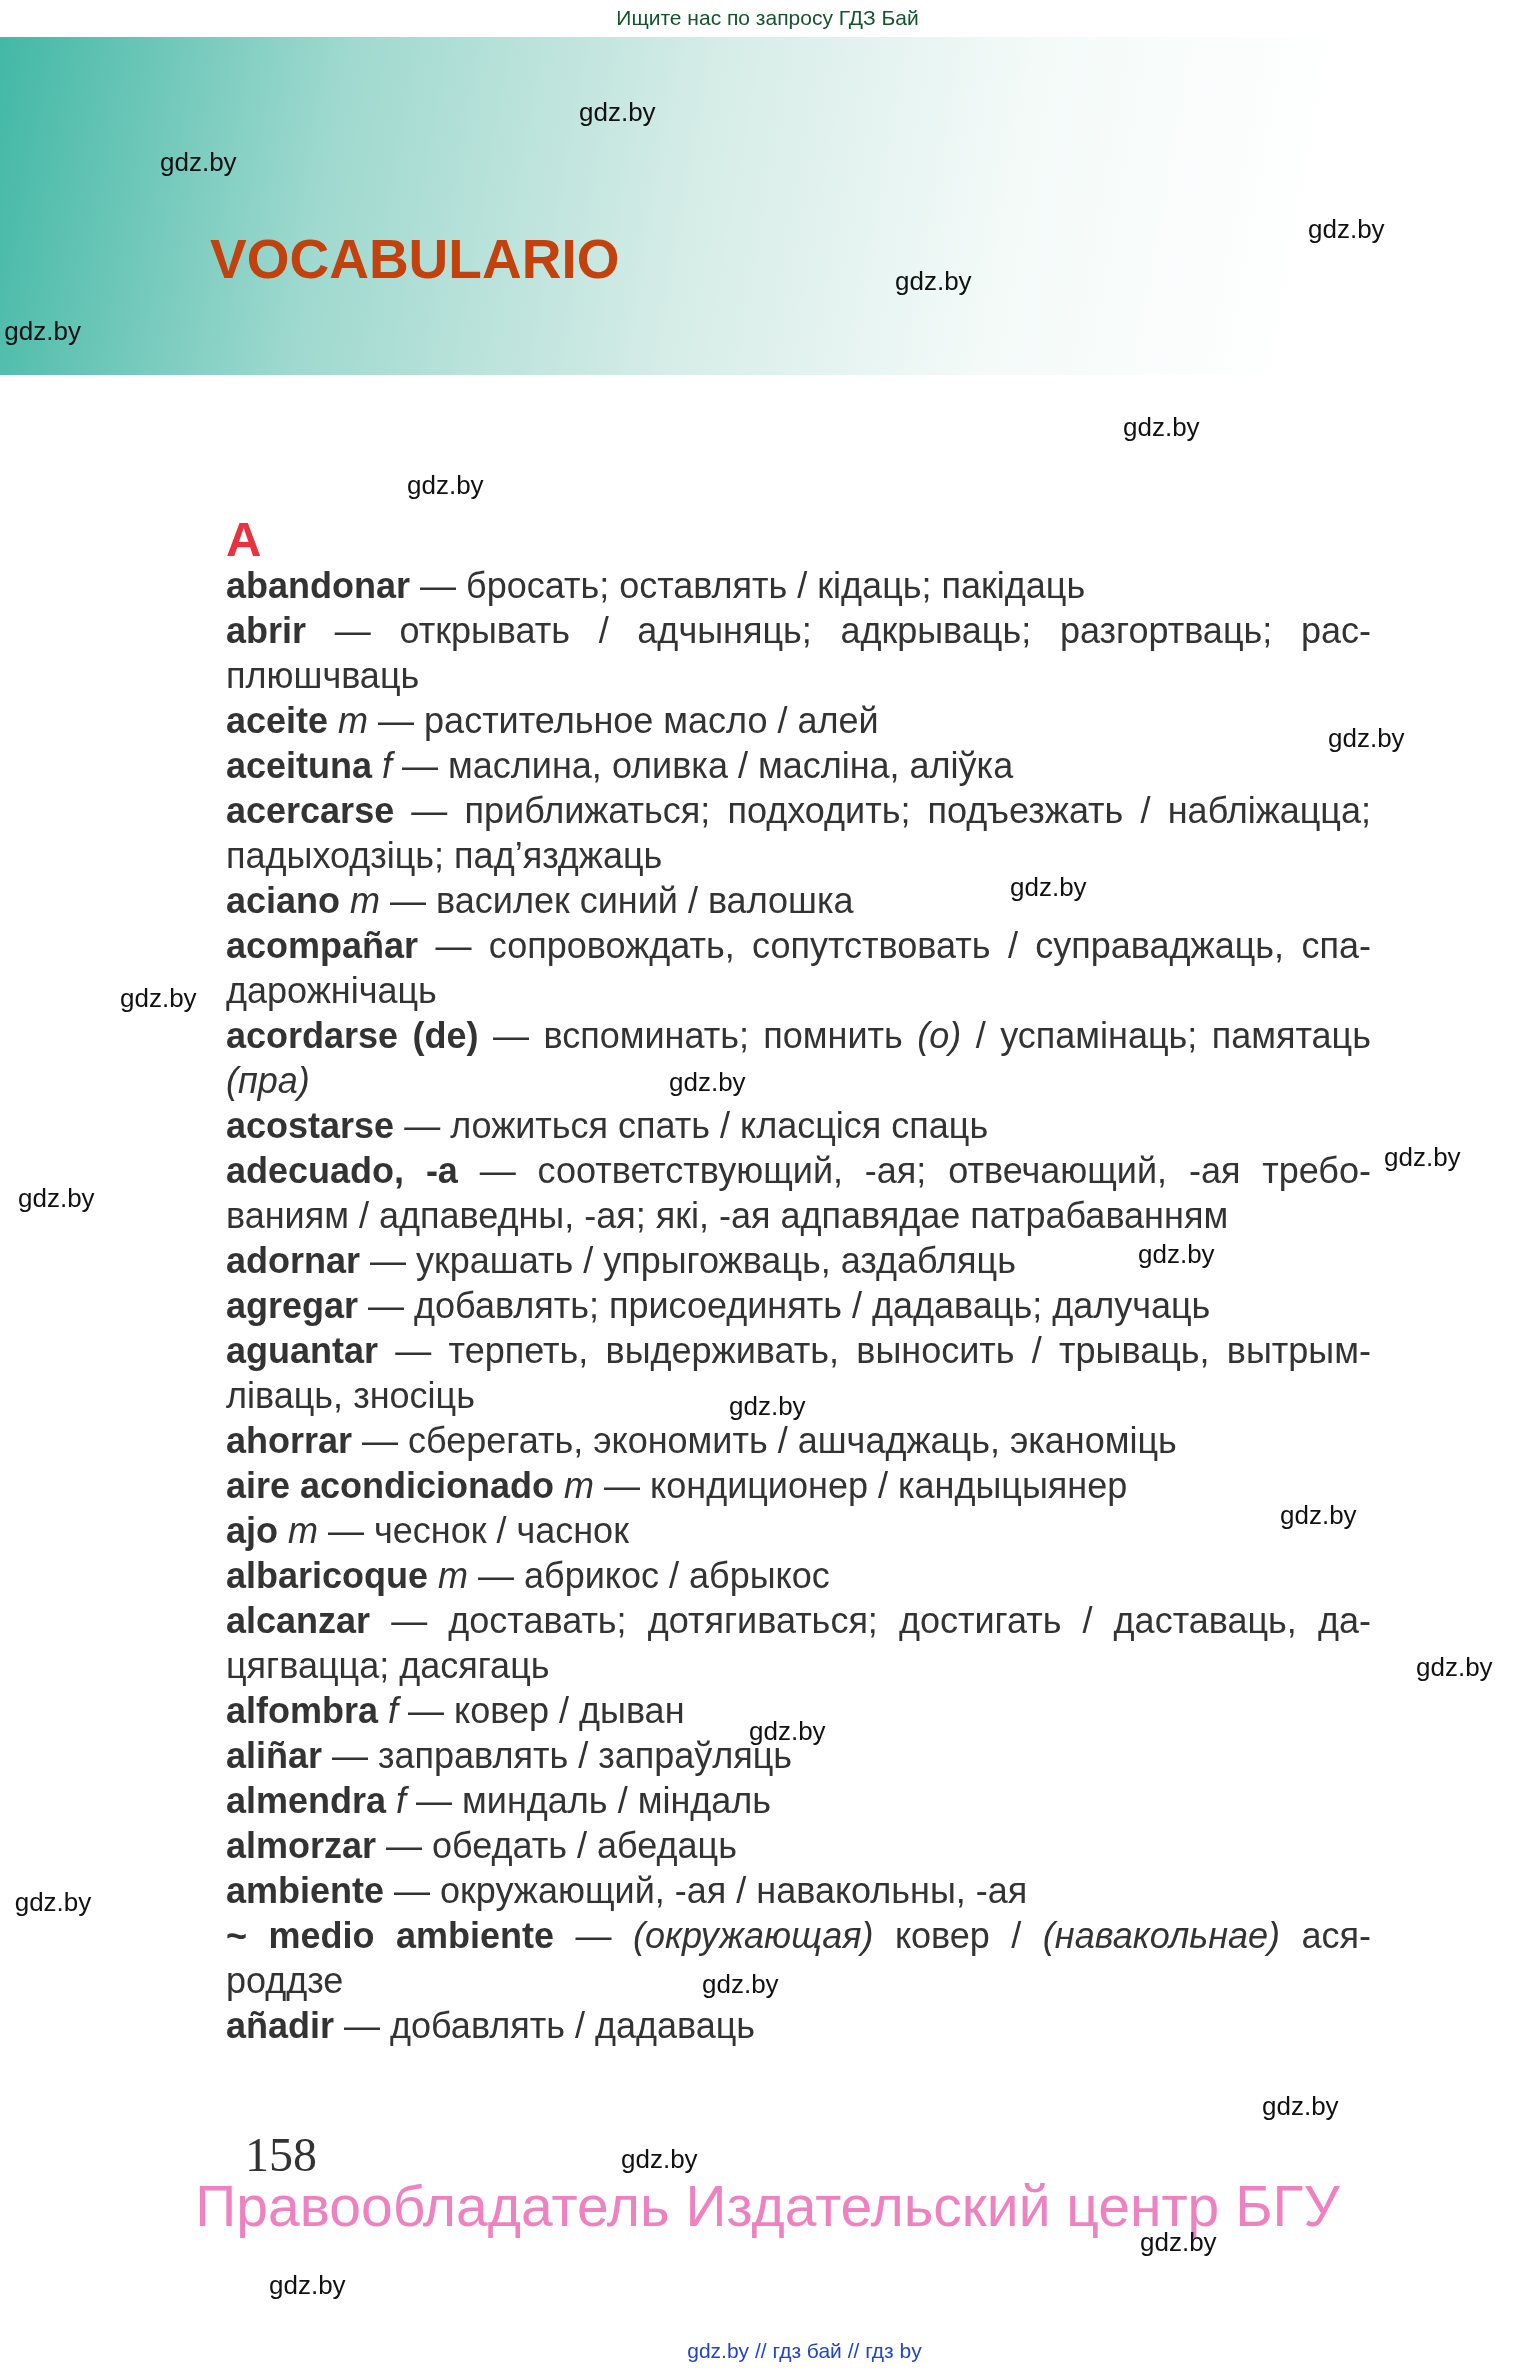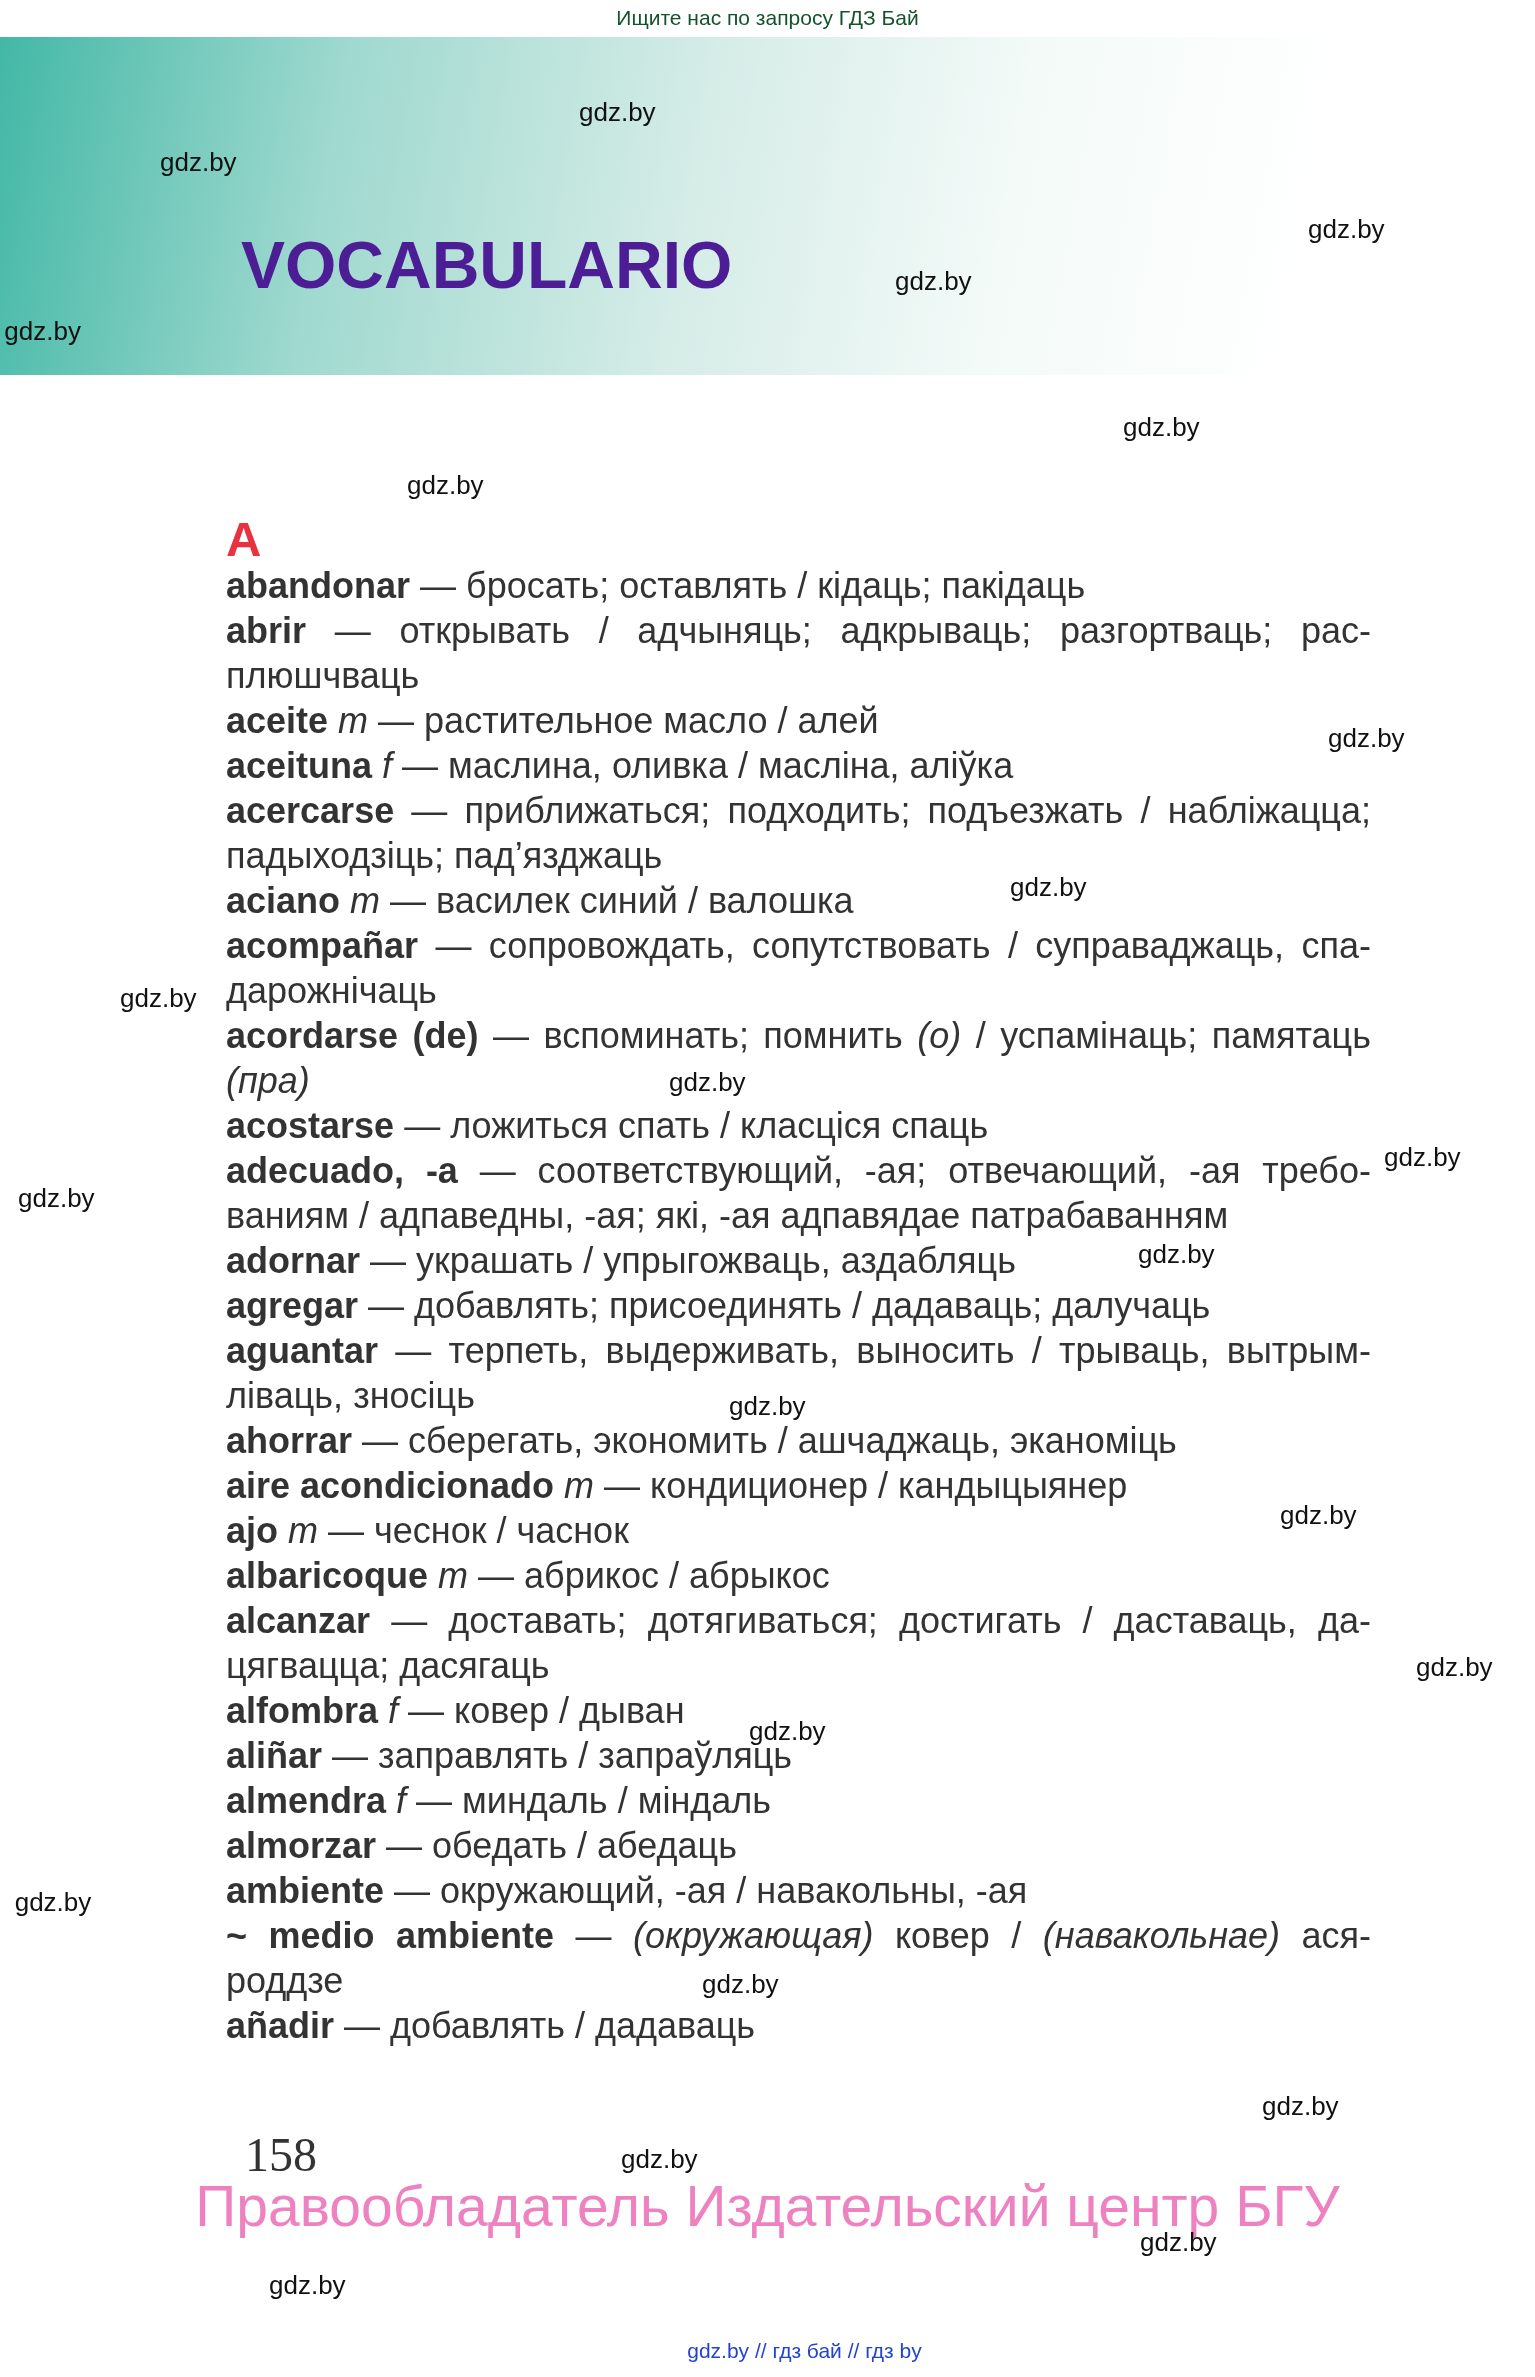--- a/index.html
+++ b/index.html
@@ -11,22 +11,22 @@
   }
   .top-banner {
     position: absolute; top: 0; left: 0; width: 1535px; height: 36px;
     text-align: center; font-size: 21px; line-height: 36px; color: #14532d;
   }
   .header-band {
     position: absolute; top: 37px; left: 0; width: 1535px; height: 338px;
     background: linear-gradient(100deg, #43b8a6 0%, #9fd9cf 22%, #d5ece7 45%, #f3faf8 65%, #ffffff 85%);
   }
   .vocab-title {
-    position: absolute; left: 241px; top: 227px;
-    font-size: 66px; font-weight: bold; color: #4c1d95; letter-spacing: 0px;
+    position: absolute; left: 210px; top: 227px;
+    font-size: 55px; font-weight: bold; color: #c2410c; letter-spacing: 0px;
   }
   .letter-head {
     position: absolute; left: 226px; top: 511px;
     font-size: 49px; font-weight: bold; color: #e8323f;
   }
   .entries {
     position: absolute; left: 226px; top: 563px; width: 1145px;
     font-size: 36px; line-height: 45px; color: #333333;
   }
   .entry { text-align: justify; text-align-last: left; }

